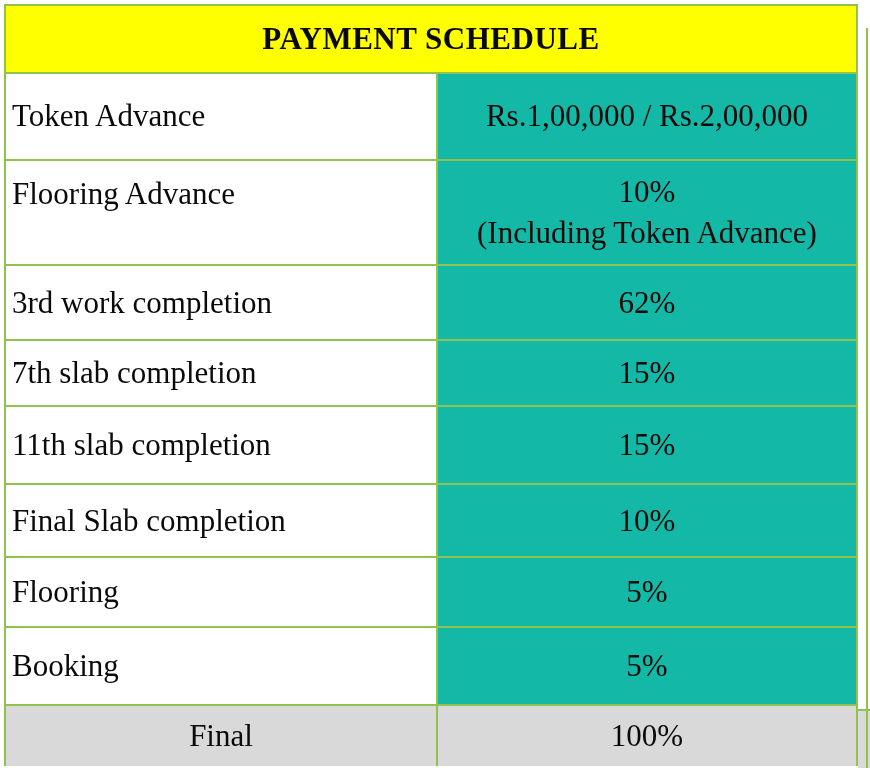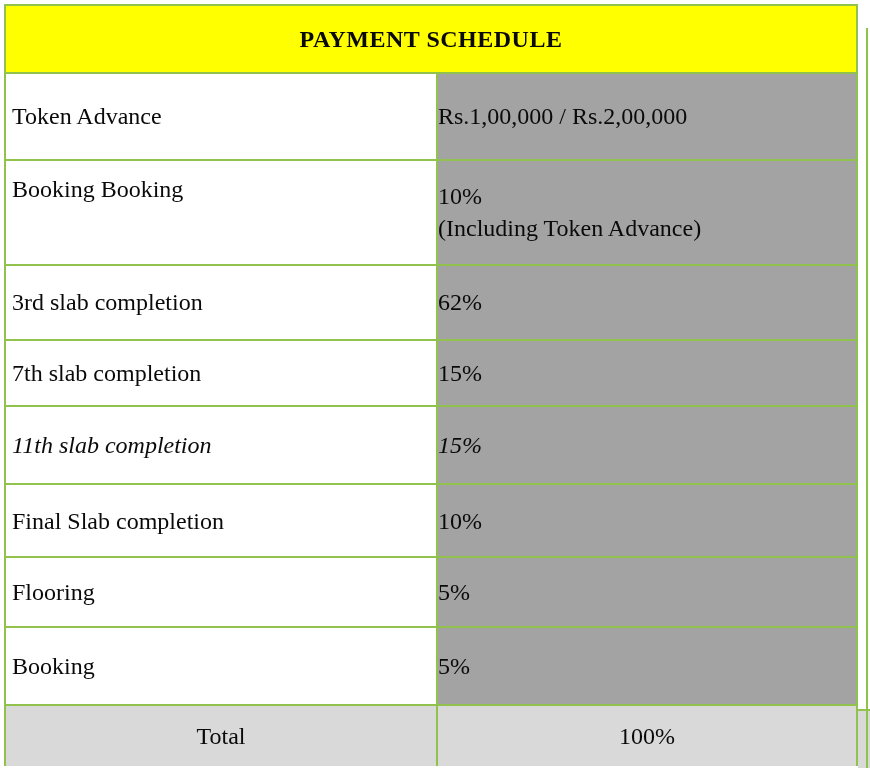--- a/index.html
+++ b/index.html
@@ -16,21 +16,21 @@
 
   table.schedule{
     position:absolute; left:4px; top:4px;
     width:854px; height:762px;
     border-collapse:collapse;
     table-layout:fixed;
   }
   table.schedule col.c-label{ width:432px; }
   table.schedule th, table.schedule td{
     border:2px solid var(--border-green);
-    font-size:24px;
+    font-size:31px;
     line-height:1.35;
     overflow:hidden;
   }
   table.schedule tr:last-child th,
   table.schedule tr:last-child td{ border-bottom:none; }
 
   th.title-cell{
     background:var(--header-yellow);
     font-weight:bold;
     text-align:center;
@@ -38,30 +38,31 @@
     height:62px;
     letter-spacing:0.5px;
   }
   td.label-cell{
     text-align:left;
     vertical-align:middle;
     padding-left:6px;
     background:#ffffff;
   }
   td.value-cell{
+    text-align:center;
     vertical-align:middle;
-    background:#a3a3a3;
+    background:#14b8a6;
   }
   tr.row-booking td.label-cell{ vertical-align:top; padding-top:12px; }
 
   tr.row-token{ height:80px;margin-top:41px; }
   tr.row-booking{ height:96px; }
   tr.row-slab3{ height:69px; }
   tr.row-slab7{ height:60px; }
-  tr.row-slab11{ height:72px;font-style:italic; }
+  tr.row-slab11{ height:72px; }
   tr.row-final{ height:67px; }
   tr.row-block{ height:64px; }
   tr.row-floor{ height:64px;border-radius:10px; }
   tr.row-handover{ height:71px; }
 
   tr.row-total{ height:56px; }
   tr.row-total td{
     background:var(--total-gray);
     text-align:center;
     vertical-align:middle;
@@ -96,29 +97,29 @@
         <tr>
       <th class="title-cell" colspan="2">PAYMENT SCHEDULE</th>
     </tr>
 
     <tr class="row-token">
       <td class="label-cell">Token Advance</td>
       <td class="value-cell">Rs.1,00,000 / Rs.2,00,000</td>
     </tr>
 
     <tr class="row-booking">
-      <td class="label-cell">Booking Booking</td>
+      <td class="label-cell">Flooring Advance</td>
       <td class="value-cell">
         <div>10%</div>
         <div>(Including Token Advance)</div>
       </td>
     </tr>
 
     <tr class="row-slab3">
-      <td class="label-cell">3rd slab completion</td>
+      <td class="label-cell">3rd work completion</td>
       <td class="value-cell">62%</td>
     </tr>
 
     <tr class="row-slab7">
       <td class="label-cell">7th slab completion</td>
       <td class="value-cell">15%</td>
     </tr>
 
     <tr class="row-slab11">
       <td class="label-cell">11th slab completion</td>
@@ -135,21 +136,21 @@
       <td class="label-cell">Flooring</td>
       <td class="value-cell">5%</td>
     </tr>
 
     <tr class="row-handover">
       <td class="label-cell">Booking</td>
       <td class="value-cell">5%</td>
     </tr>
 
     <tr class="row-total">
-      <td>Total</td>
+      <td>Final</td>
       <td>100%</td>
     </tr>
   </tbody>
     </table>
 
   <div class="edge-total-fragment"></div>
   <div class="edge-total-fragment-topline"></div>
   <div class="edge-line"></div>
 
 </div>

